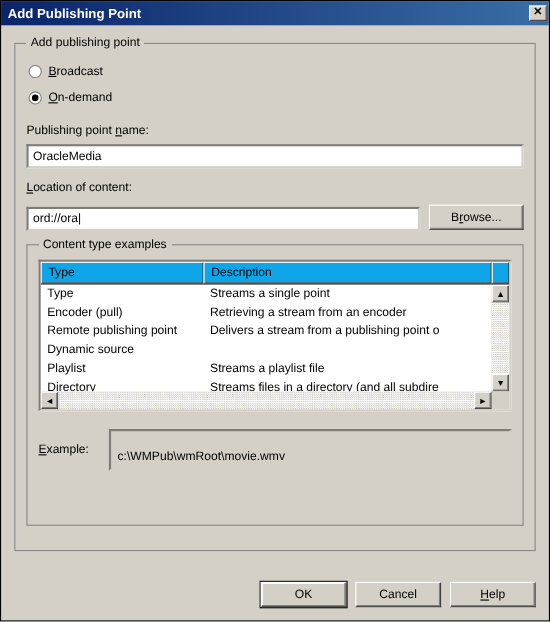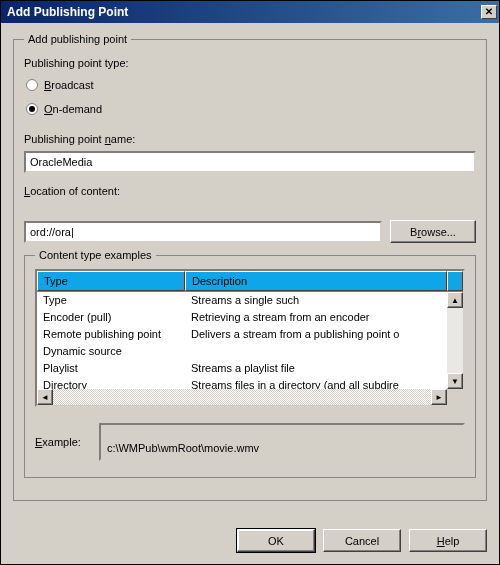--- a/index.html
+++ b/index.html
@@ -97,22 +97,22 @@
     border: 2px inset #d4d0c8;
     padding: 2px 4px;
     font-family: inherit;
     font-size: 11px;
     color: #000;
     margin-top: 2px;
   }
   .loc-row {
     display: flex;
     gap: 8px;
-    align-items: flex-end;
-    margin-top: 18px;
+    align-items: flex-start;
+    margin-top: 5px;
   }
   .loc-row .text-input { flex: 1; }
   .btn {
     min-width: 78px;
     height: 23px;
     background: #d4d0c8;
     border: 1px solid #404040;
     border-top-color: #fff;
     border-left-color: #fff;
     box-shadow: inset -1px -1px 0 #808080, inset 1px 1px 0 #d4d0c8;
@@ -231,21 +231,20 @@
     <div class="close-btn">
       <span>✕</span>
     </div>
   </div>
 
   <div class="client">
 
     <fieldset class="main-group">
       <legend>Add publishing point</legend>
 
-      <div class="label-row">Publishing point type:</div>
 
       <div class="radio-row">
         <span class="radio"></span>
         <span><span class="u">B</span>roadcast</span>
       </div>
 
       <div class="radio-row">
         <span class="radio selected"></span>
         <span><span class="u">O</span>n-demand</span>
       </div>
@@ -265,21 +264,21 @@
         <div class="listbox">
           <div class="headers">
             <div class="header-cell col-type">Type</div>
             <div class="header-cell col-desc">Description</div>
             <div class="header-cell col-scroll"></div>
           </div>
           <div class="rows-wrap">
             <div class="rows">
               <div class="row">
                 <div class="cell col-type">Type</div>
-                <div class="cell col-desc">Streams a single such</div>
+                <div class="cell col-desc">Streams a single point</div>
               </div>
               <div class="row">
                 <div class="cell col-type">Encoder (pull)</div>
                 <div class="cell col-desc">Retrieving a stream from an encoder</div>
               </div>
               <div class="row">
                 <div class="cell col-type">Remote publishing point</div>
                 <div class="cell col-desc">Delivers a stream from a publishing point o</div>
               </div>
               <div class="row">

